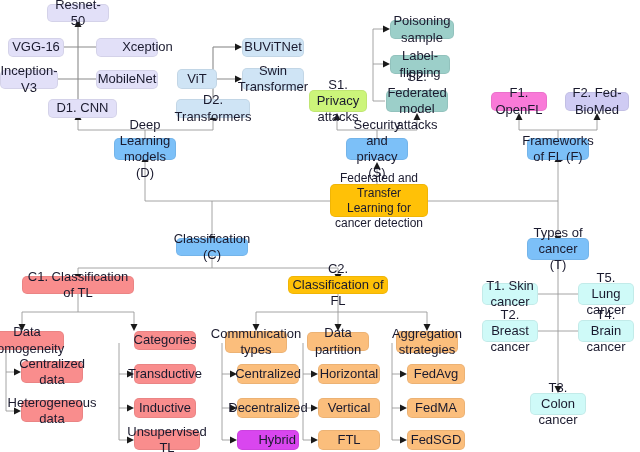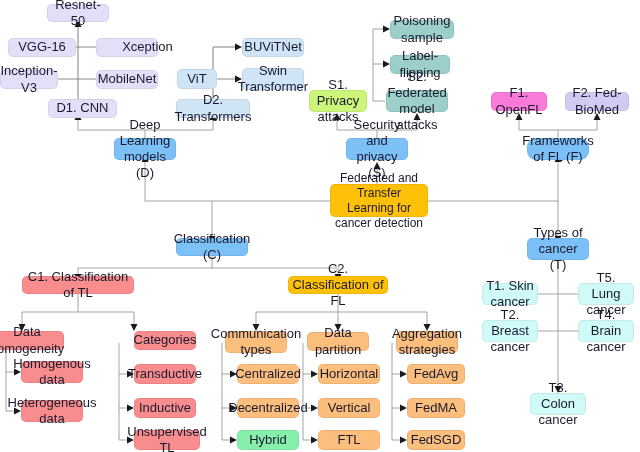--- a/index.html
+++ b/index.html
@@ -185,21 +185,21 @@
     <path class="ahead" d="M 586 290.5 L 586 297.5 L 593 294 z"></path>
 
     <path class="wire" d="M 527 331 L 588 331"></path>
     <path class="ahead" d="M 529 327.5 L 529 334.5 L 522 331 z"></path>
     <path class="ahead" d="M 586 327.5 L 586 334.5 L 593 331 z"></path>
   </svg>
 
   <div class="node" style="left:47px;top:4px;width:62px;height:18px;background:#E2E0F8;">
       <span>Resnet-50</span>
     </div>
-  <div class="node" style="left:8px;top:38px;width:68px;height:19px;background:#E2E0F8;">
+  <div class="node" style="left:8px;top:38px;width:56px;height:19px;background:#E2E0F8;">
       <span>VGG-16</span>
     </div>
   <div class="node" style="left:96px;top:38px;width:62px;height:19px;background:#E2E0F8;padding-left:43px;">
       <span>Xception</span>
     </div>
   <div class="node" style="left:0px;top:70px;width:58px;height:19px;background:#E2E0F8;">
       <span>Inception-V3</span>
     </div>
   <div class="node" style="left:96px;top:70px;width:62px;height:19px;background:#E2E0F8;">
       <span>MobileNet</span>
@@ -240,21 +240,21 @@
   <div class="node" style="left:346px;top:138px;width:62px;height:22px;background:#7CC0F8;">
       <span>Security and privacy (S)</span>
     </div>
 
   <div class="node" style="left:491px;top:92px;width:56px;height:19px;background:#F97AD8;">
       <span>F1. OpenFL</span>
     </div>
   <div class="node" style="left:565px;top:92px;width:64px;height:19px;background:#CFCBF3;">
       <span>F2. Fed-BioMed</span>
     </div>
-  <div class="node" style="left:527px;top:138px;width:62px;height:22px;background:#7CC0F8;border-radius:9px;">
+  <div class="node" style="left:527px;top:138px;width:62px;height:22px;background:#7CC0F8;">
       <span>Frameworks of FL (F)</span>
     </div>
 
   <div class="node" style="left:330px;top:184px;width:98px;height:33px;background:#FFC107;font-size:12px;">
       <span>Federated and Transfer Learning for cancer detection</span>
     </div>
 
   <div class="node" style="left:176px;top:238px;width:72px;height:18px;background:#7CC0F8;">
       <span>Classification (C)</span>
     </div>
@@ -267,21 +267,21 @@
       <span>C1. Classification of TL</span>
     </div>
   <div class="node" style="left:288px;top:276px;width:100px;height:18px;background:#FFC107;">
       <span>C2. Classification of FL</span>
     </div>
 
   <div class="node" style="left:-10px;top:331px;width:74px;height:19px;background:#F98D8D;">
       <span>Data homogeneity</span>
     </div>
   <div class="node" style="left:21px;top:361px;width:62px;height:22px;background:#F98D8D;">
-      <span>Homogenous data</span>
+      <span>Centralized data</span>
     </div>
   <div class="node" style="left:21px;top:400px;width:62px;height:22px;background:#F98D8D;">
       <span>Heterogeneous data</span>
     </div>
 
   <div class="node" style="left:134px;top:331px;width:62px;height:19px;background:#F98D8D;">
       <span>Categories</span>
     </div>
   <div class="node" style="left:134px;top:364px;width:62px;height:20px;background:#F98D8D;">
       <span>Transductive</span>
@@ -295,21 +295,21 @@
 
   <div class="node" style="left:225px;top:331px;width:62px;height:22px;background:#FBBE7C;">
       <span>Communication types</span>
     </div>
   <div class="node" style="left:237px;top:364px;width:62px;height:20px;background:#FBBE7C;align-items:center;">
       <span>Centralized</span>
     </div>
   <div class="node" style="left:237px;top:398px;width:62px;height:20px;background:#FBBE7C;">
       <span>Decentralized</span>
     </div>
-  <div class="node" style="left:237px;top:430px;width:62px;height:20px;background:#86efac;">
+  <div class="node" style="left:237px;top:430px;width:62px;height:20px;background:#d946ef;justify-content:flex-end;">
       <span>Hybrid</span>
     </div>
 
   <div class="node" style="left:307px;top:332px;width:62px;height:19px;background:#FBBE7C;">
       <span>Data partition</span>
     </div>
   <div class="node" style="left:318px;top:364px;width:62px;height:20px;background:#FBBE7C;">
       <span>Horizontal</span>
     </div>
   <div class="node" style="left:318px;top:398px;width:62px;height:20px;background:#FBBE7C;">

